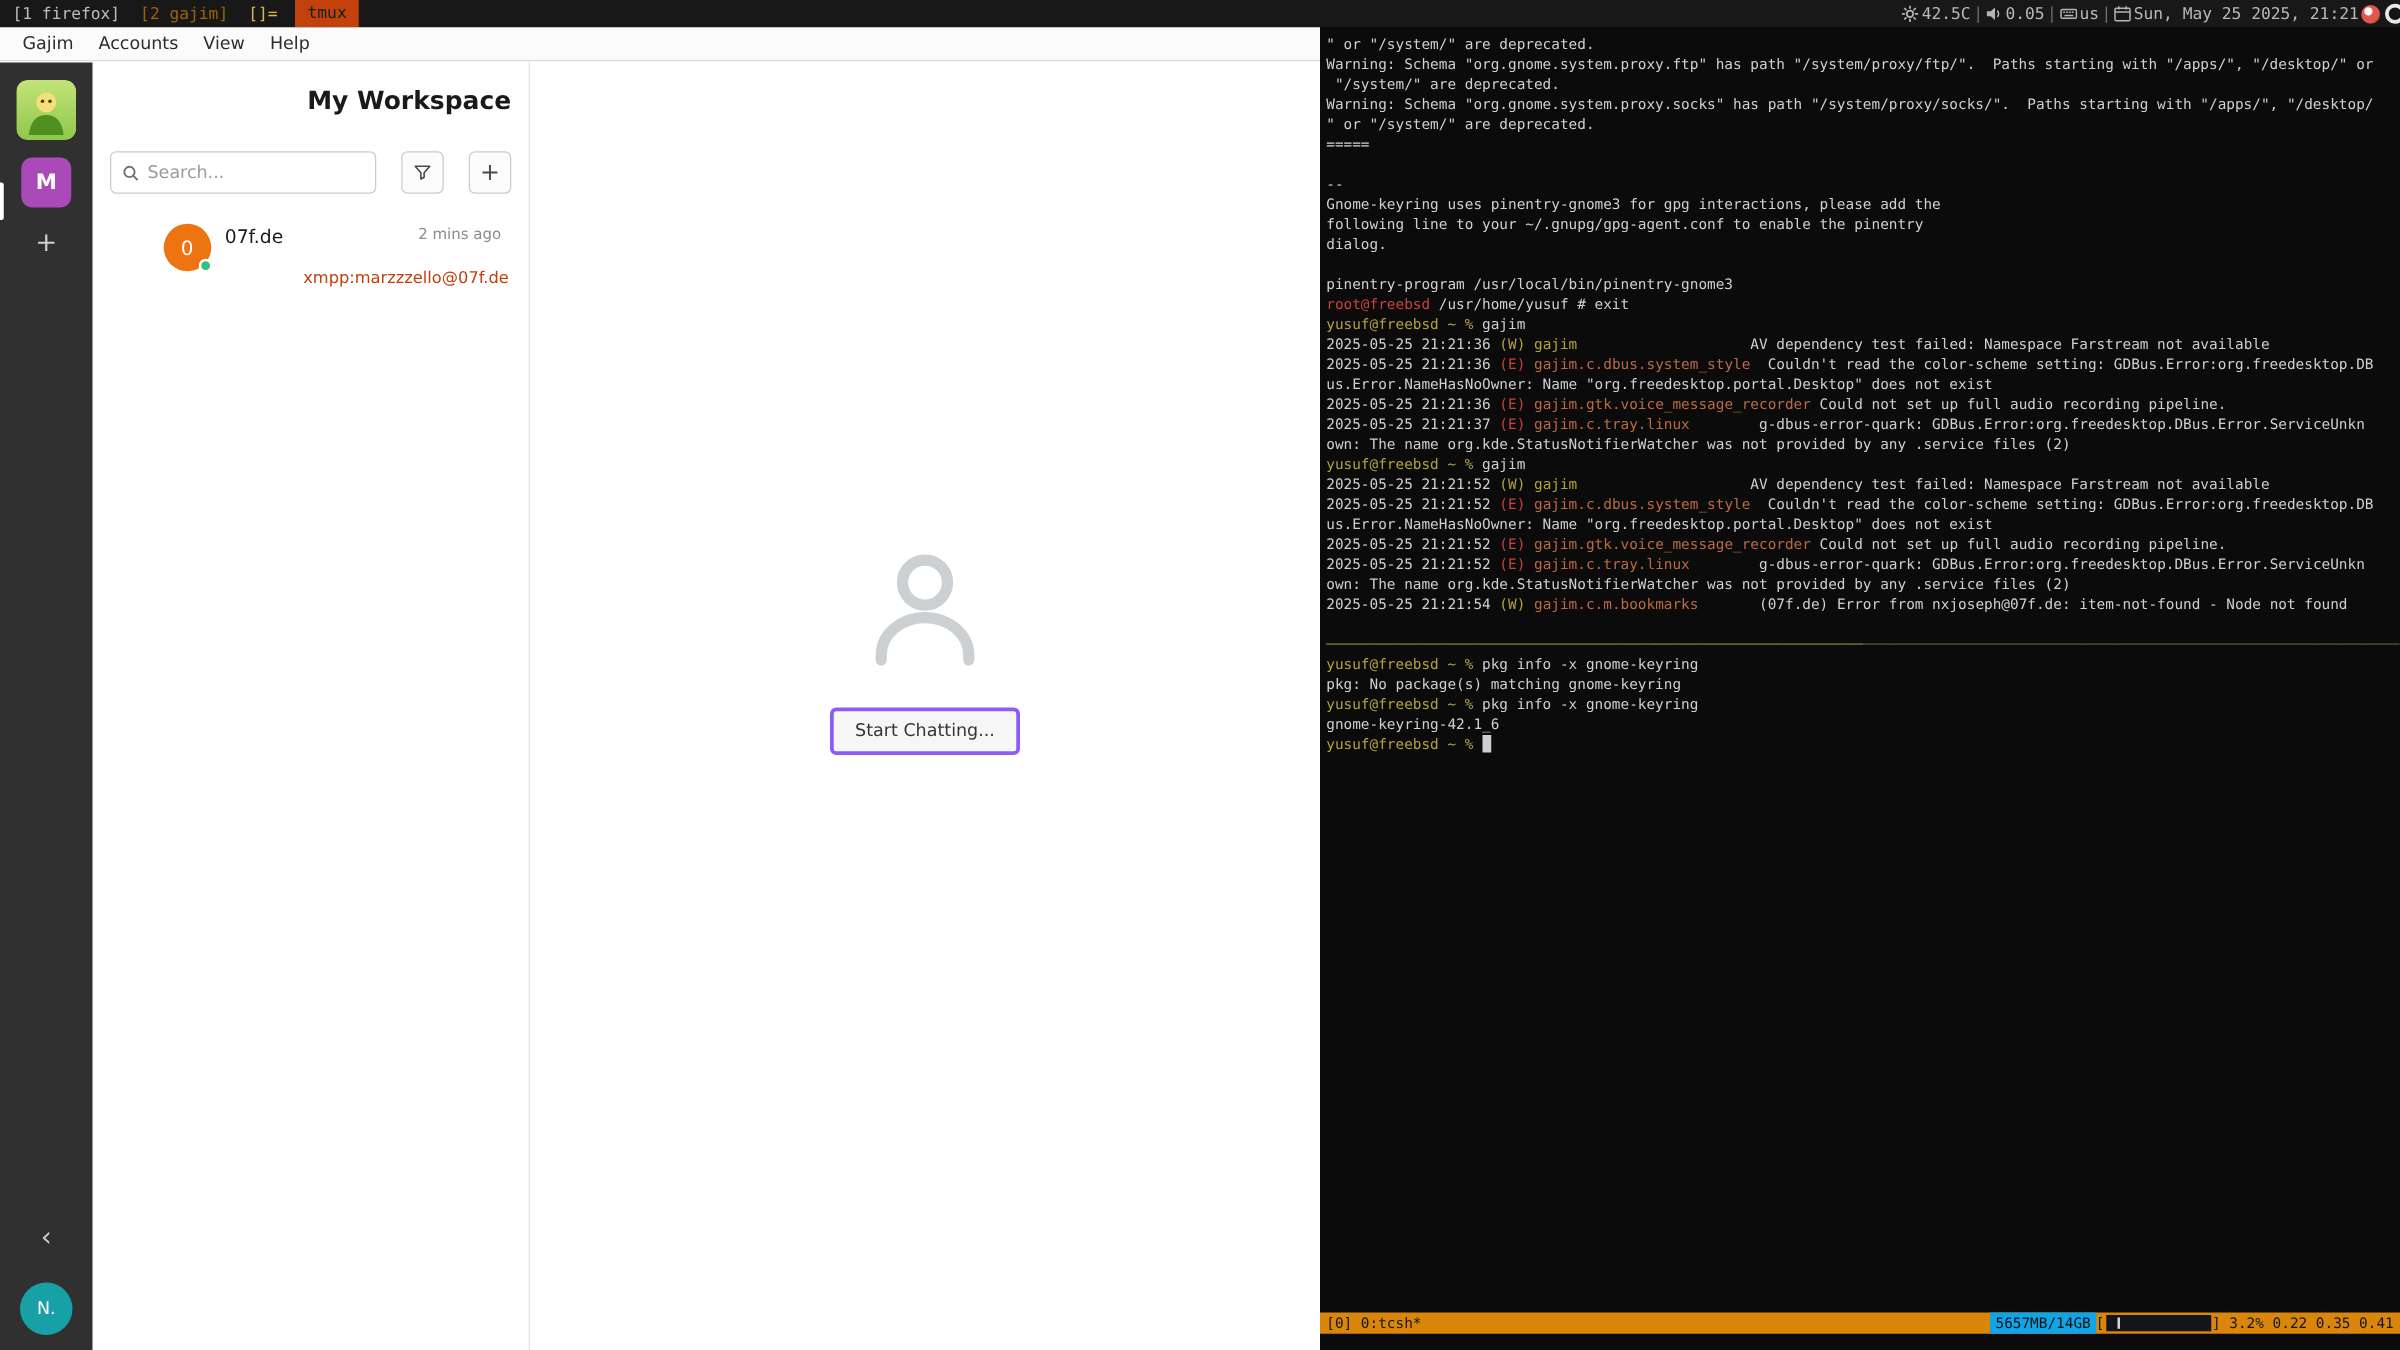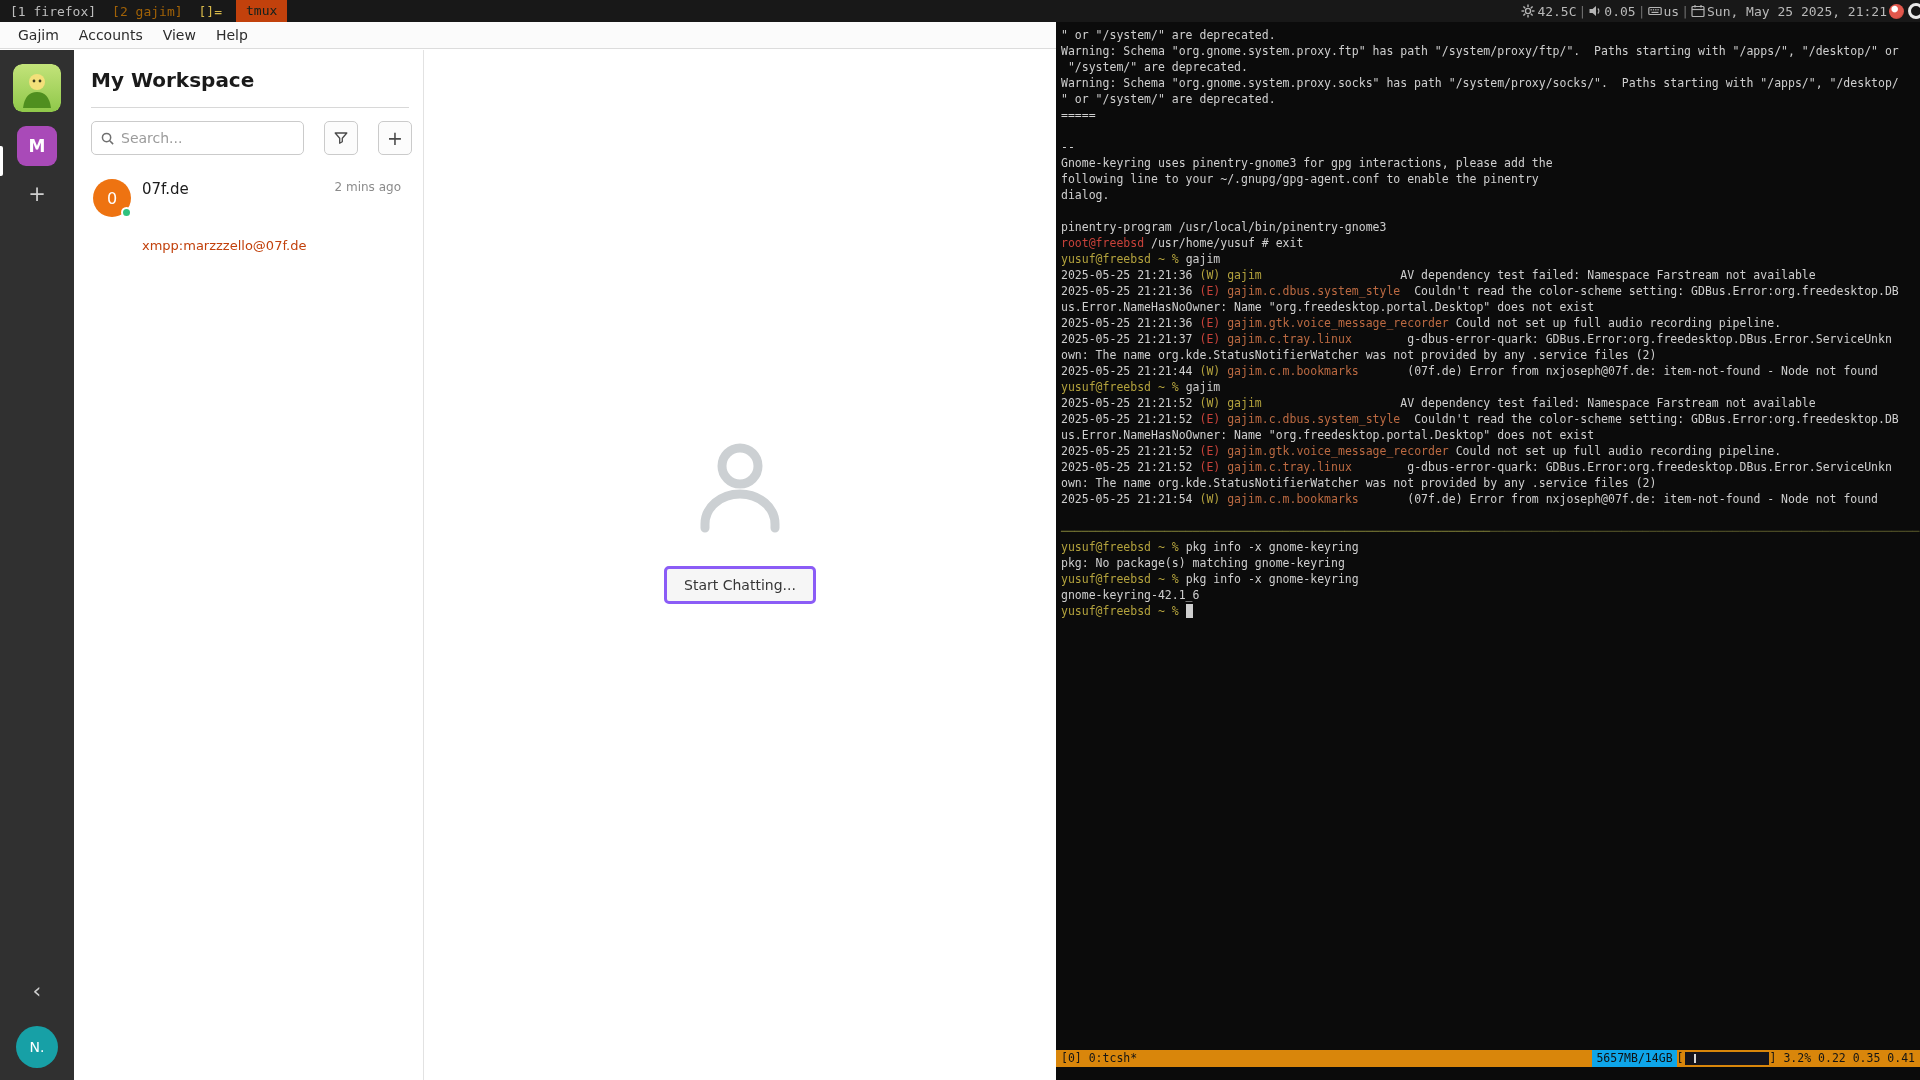--- a/index.html
+++ b/index.html
@@ -36,39 +36,39 @@
   .ws-m { margin-top:14px; width:40px; height:40px; border-radius:9px; background:#a94ab8; color:#fff;
     font-weight:bold; font-size:17px; display:flex; align-items:center; justify-content:center; }
   .ws-add { margin-top:12px; width:32px; height:32px; color:#cfcfcf; font-size:21px; display:flex;
     align-items:center; justify-content:center; border-radius:6px; }
   .sb-bottom { margin-top:auto; display:flex; flex-direction:column; align-items:center; width:100%; }
   .collapse-btn { color:#cdcdcd; font-size:22px; line-height:22px; height:34px; display:flex; align-items:center; justify-content:center; width:100%; }
   .account-avatar { margin:18px 0 12px 0; width:42px; height:42px; border-radius:50%; background:#17a0a6;
     color:#fff; font-size:14px; display:flex; align-items:center; justify-content:center; }
 
   
-  .gj-panel { width:350px; border-right:1px solid #e2e2e2; background:#fff; padding:18px 14px 0 17px; display:flex; flex-direction:column; }
+  .gj-panel { width:350px; border-right:1px solid #e2e2e2; background:#fff; padding:18px 14px 0 17px; display:flex; flex-direction:column;align-items:flex-end; }
   .panel-title { font-size:20px; font-weight:bold; color:#1a1a1a; }
   .panel-divider { border-bottom:1px solid #d8d8d8; margin:15px 0 13px 0; }
   .search-row { display:flex; align-items:center; gap:20px; }
   .search-box { flex:1; height:34px; border:1px solid #cbcbcb; border-radius:5px; background:#fff;
     display:flex; align-items:center; padding:0 8px; gap:6px; }
   .search-box svg { width:15px; height:15px; flex:none; }
   .search-input { border:none; outline:none; flex:1; font-size:14px; color:#3a3a3a; min-width:0; font-family:"DejaVu Sans",sans-serif; }
   .search-input::placeholder { color:#9b9b9b; }
   .icon-btn { width:34px; height:34px; flex:none; border:1px solid #cbcbcb; border-radius:5px; background:#fcfcfc;
     display:flex; align-items:center; justify-content:center; color:#4a4a4a; font-size:19px; }
   .icon-btn svg { width:16px; height:16px; }
   .chat-item { position:relative; margin-top:22px; display:flex; gap:11px; padding:2px 2px; }
   .chat-avatar-wrap { position:relative; width:38px; height:38px; flex:none; }
   .chat-avatar { width:38px; height:38px; border-radius:50%; background:#ee7311; color:#fff; font-size:16px;
     display:flex; align-items:center; justify-content:center; }
   .presence-dot { position:absolute; right:-1px; bottom:-1px; width:11px; height:11px; border-radius:50%;
     background:#2ec27e; border:2px solid #fff; }
-  .chat-texts { display:flex; flex-direction:column; gap:5px; padding-top:1px; }
+  .chat-texts { display:flex; flex-direction:row; gap:16px; padding-top:1px; }
   .chat-name { font-size:15px; color:#1c1c1c; }
   .chat-address { font-size:13px; color:#c2410c;margin-top:35px; }
   .chat-time { position:absolute; right:8px; top:3px; font-size:12px; color:#8b8b8b; }
 
   
   .gj-chat { flex:1; background:#fff; display:flex; flex-direction:column; align-items:center;
     justify-content:center; gap:30px; padding-bottom:90px; }
   .start-btn { font-size:14px; color:#363636; background:#f6f6f6; border:3px solid #8b5cf6;
     border-radius:5px; padding:8px 17px; font-family:"DejaVu Sans",sans-serif; }
 
@@ -260,21 +260,20 @@
       <div class="t-line"></div>
       <div class="t-line"><span class="sg-d">pinentry-program /usr/local/bin/pinentry-gnome3</span></div>
       <div class="t-line"><span class="sg-r">root@freebsd</span><span class="sg-d"> /usr/home/yusuf # exit</span></div>
       <div class="t-line"><span class="sg-y">yusuf@freebsd ~ %</span><span class="sg-d"> gajim</span></div>
       <div class="t-line"><span class="sg-d">2025-05-25 21:21:36 </span><span class="sg-y">(W) gajim</span><span class="sg-d">                    AV dependency test failed: Namespace Farstream not available</span></div>
       <div class="t-line"><span class="sg-d">2025-05-25 21:21:36 </span><span class="sg-r">(E)</span><span class="sg-o"> gajim.c.dbus.system_style</span><span class="sg-d">  Couldn't read the color-scheme setting: GDBus.Error:org.freedesktop.DB</span></div>
       <div class="t-line"><span class="sg-d">us.Error.NameHasNoOwner: Name "org.freedesktop.portal.Desktop" does not exist</span></div>
       <div class="t-line"><span class="sg-d">2025-05-25 21:21:36 </span><span class="sg-r">(E)</span><span class="sg-o"> gajim.gtk.voice_message_recorder</span><span class="sg-d"> Could not set up full audio recording pipeline.</span></div>
       <div class="t-line"><span class="sg-d">2025-05-25 21:21:37 </span><span class="sg-r">(E)</span><span class="sg-o"> gajim.c.tray.linux</span><span class="sg-d">        g-dbus-error-quark: GDBus.Error:org.freedesktop.DBus.Error.ServiceUnkn</span></div>
       <div class="t-line"><span class="sg-d">own: The name org.kde.StatusNotifierWatcher was not provided by any .service files (2)</span></div>
-      <div class="t-line"><span class="sg-d">2025-05-25 21:21:44 </span><span class="sg-y">(W)</span><span class="sg-o"> gajim.c.m.bookmarks</span><span class="sg-d">       (07f.de) Error from nxjoseph@07f.de: item-not-found - Node not found</span></div>
       <div class="t-line"><span class="sg-y">yusuf@freebsd ~ %</span><span class="sg-d"> gajim</span></div>
       <div class="t-line"><span class="sg-d">2025-05-25 21:21:52 </span><span class="sg-y">(W) gajim</span><span class="sg-d">                    AV dependency test failed: Namespace Farstream not available</span></div>
       <div class="t-line"><span class="sg-d">2025-05-25 21:21:52 </span><span class="sg-r">(E)</span><span class="sg-o"> gajim.c.dbus.system_style</span><span class="sg-d">  Couldn't read the color-scheme setting: GDBus.Error:org.freedesktop.DB</span></div>
       <div class="t-line"><span class="sg-d">us.Error.NameHasNoOwner: Name "org.freedesktop.portal.Desktop" does not exist</span></div>
       <div class="t-line"><span class="sg-d">2025-05-25 21:21:52 </span><span class="sg-r">(E)</span><span class="sg-o"> gajim.gtk.voice_message_recorder</span><span class="sg-d"> Could not set up full audio recording pipeline.</span></div>
       <div class="t-line"><span class="sg-d">2025-05-25 21:21:52 </span><span class="sg-r">(E)</span><span class="sg-o"> gajim.c.tray.linux</span><span class="sg-d">        g-dbus-error-quark: GDBus.Error:org.freedesktop.DBus.Error.ServiceUnkn</span></div>
       <div class="t-line"><span class="sg-d">own: The name org.kde.StatusNotifierWatcher was not provided by any .service files (2)</span></div>
       <div class="t-line"><span class="sg-d">2025-05-25 21:21:54 </span><span class="sg-y">(W)</span><span class="sg-o"> gajim.c.m.bookmarks</span><span class="sg-d">       (07f.de) Error from nxjoseph@07f.de: item-not-found - Node not found</span></div>
       <div class="t-line"></div>
       <div class="t-line"><span class="sg-g1">──────────────────────────────────────────────────────────────</span><span class="sg-g2">──────────────────────────────────────────────────────────────</span></div>

